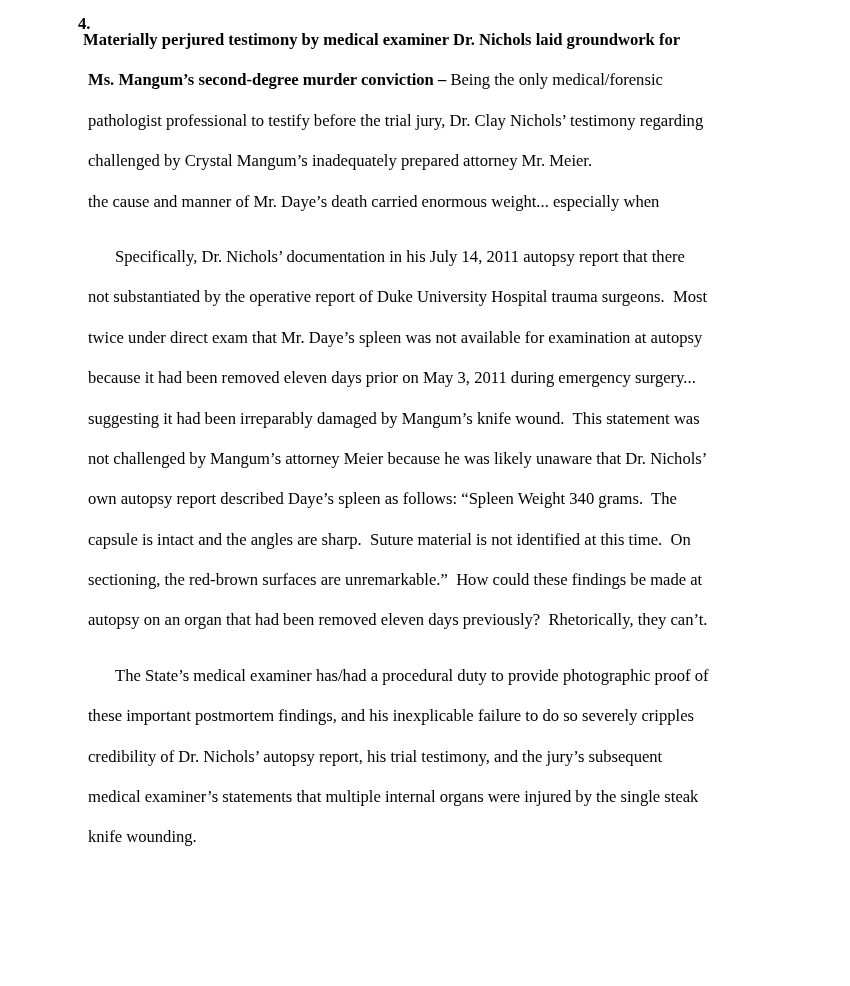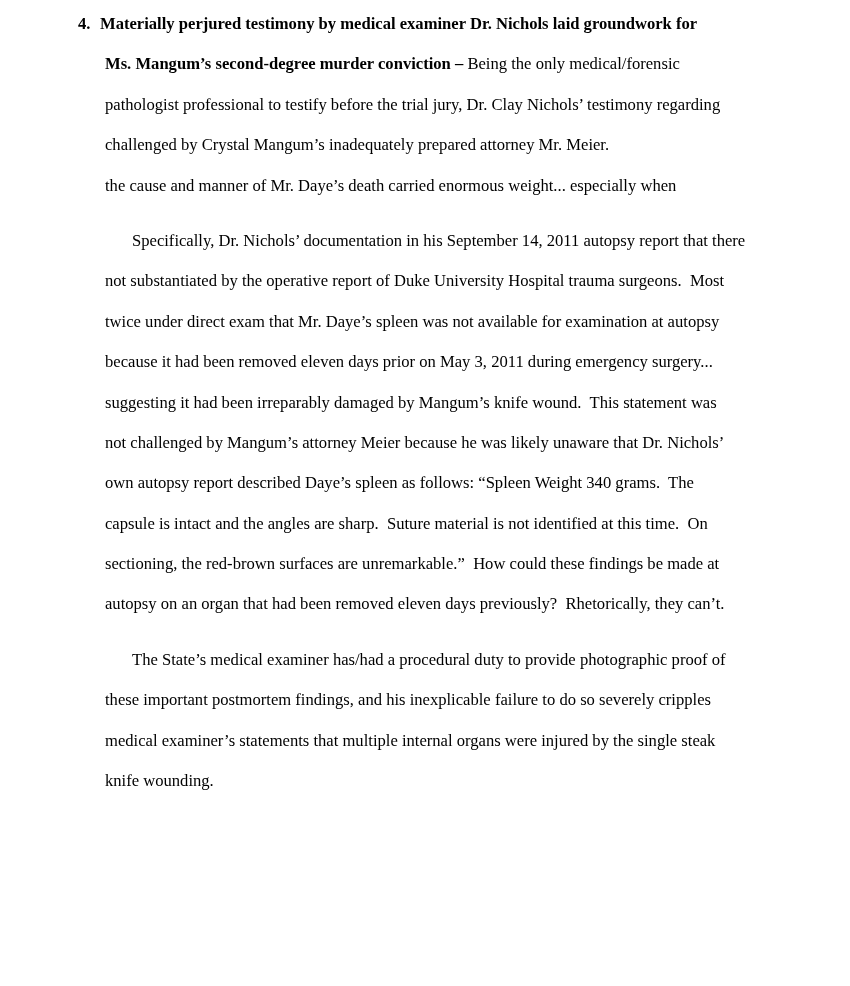--- a/index.html
+++ b/index.html
@@ -12,23 +12,23 @@
     width: 850px;
     height: 986px;
     background: #ffffff;
     color: #000000;
     font-family: "Liberation Serif", "DejaVu Serif", serif;
     font-size: 16.6px;
     overflow: hidden;
   }
   .doc {
     position: absolute;
-    left: 105px;
+    left: 88px;
     top: 0;
-    padding-top: 4px;
+    padding-top: 20px;
     width: 680px;
   }
   .marker {
     position: absolute;
     left: 78px;
     top: 4px;
     line-height: 40.4px;
     font-weight: bold;
     white-space: pre;
   }
@@ -51,31 +51,32 @@
   <div class="marker">4.</div>
   <div class="doc">
       <div class="paragraph">
         <div class="line head-first"><span class="b">Materially perjured testimony by medical examiner Dr. Nichols laid groundwork for</span></div>
         <div class="line"><span class="b">Ms. Mangum’s second-degree murder conviction – </span><span class="r">Being the only medical/forensic</span></div>
         <div class="line"><span class="r">pathologist professional to testify before the trial jury, Dr. Clay Nichols’ testimony regarding</span></div>
         <div class="line"><span class="r">challenged by Crystal Mangum’s inadequately prepared attorney Mr. Meier.</span></div>
         <div class="line"><span class="r">the cause and manner of Mr. Daye’s death carried enormous weight... especially when</span></div>
       </div>
       <div class="paragraph para-gap">
-        <div class="line indent"><span class="r">Specifically, Dr. Nichols’ documentation in his September 14, 2011 autopsy report that there</span></div>
+        <div class="line indent"><span class="r">Specifically, Dr. Nichols’ documentation in his July 14, 2011 autopsy report that there</span></div>
         <div class="line"><span class="r">not substantiated by the operative report of Duke University Hospital trauma surgeons.  Most</span></div>
         <div class="line"><span class="r">twice under direct exam that Mr. Daye’s spleen was not available for examination at autopsy</span></div>
         <div class="line"><span class="r">because it had been removed eleven days prior on May 3, 2011 during emergency surgery...</span></div>
         <div class="line"><span class="r">suggesting it had been irreparably damaged by Mangum’s knife wound.  This statement was</span></div>
         <div class="line"><span class="r">not challenged by Mangum’s attorney Meier because he was likely unaware that Dr. Nichols’</span></div>
         <div class="line"><span class="r">own autopsy report described Daye’s spleen as follows: “Spleen Weight 340 grams.  The</span></div>
         <div class="line"><span class="r">capsule is intact and the angles are sharp.  Suture material is not identified at this time.  On</span></div>
         <div class="line"><span class="r">sectioning, the red-brown surfaces are unremarkable.”  How could these findings be made at</span></div>
         <div class="line"><span class="r">autopsy on an organ that had been removed eleven days previously?  Rhetorically, they can’t.</span></div>
       </div>
       <div class="paragraph para-gap">
         <div class="line indent"><span class="r">The State’s medical examiner has/had a procedural duty to provide photographic proof of</span></div>
         <div class="line"><span class="r">these important postmortem findings, and his inexplicable failure to do so severely cripples</span></div>
+        <div class="line"><span class="r">credibility of Dr. Nichols’ autopsy report, his trial testimony, and the jury’s subsequent</span></div>
         <div class="line"><span class="r">medical examiner’s statements that multiple internal organs were injured by the single steak</span></div>
         <div class="line"><span class="r">knife wounding.</span></div>
       </div>
     </div>
 </div>
 
 </body></html>

